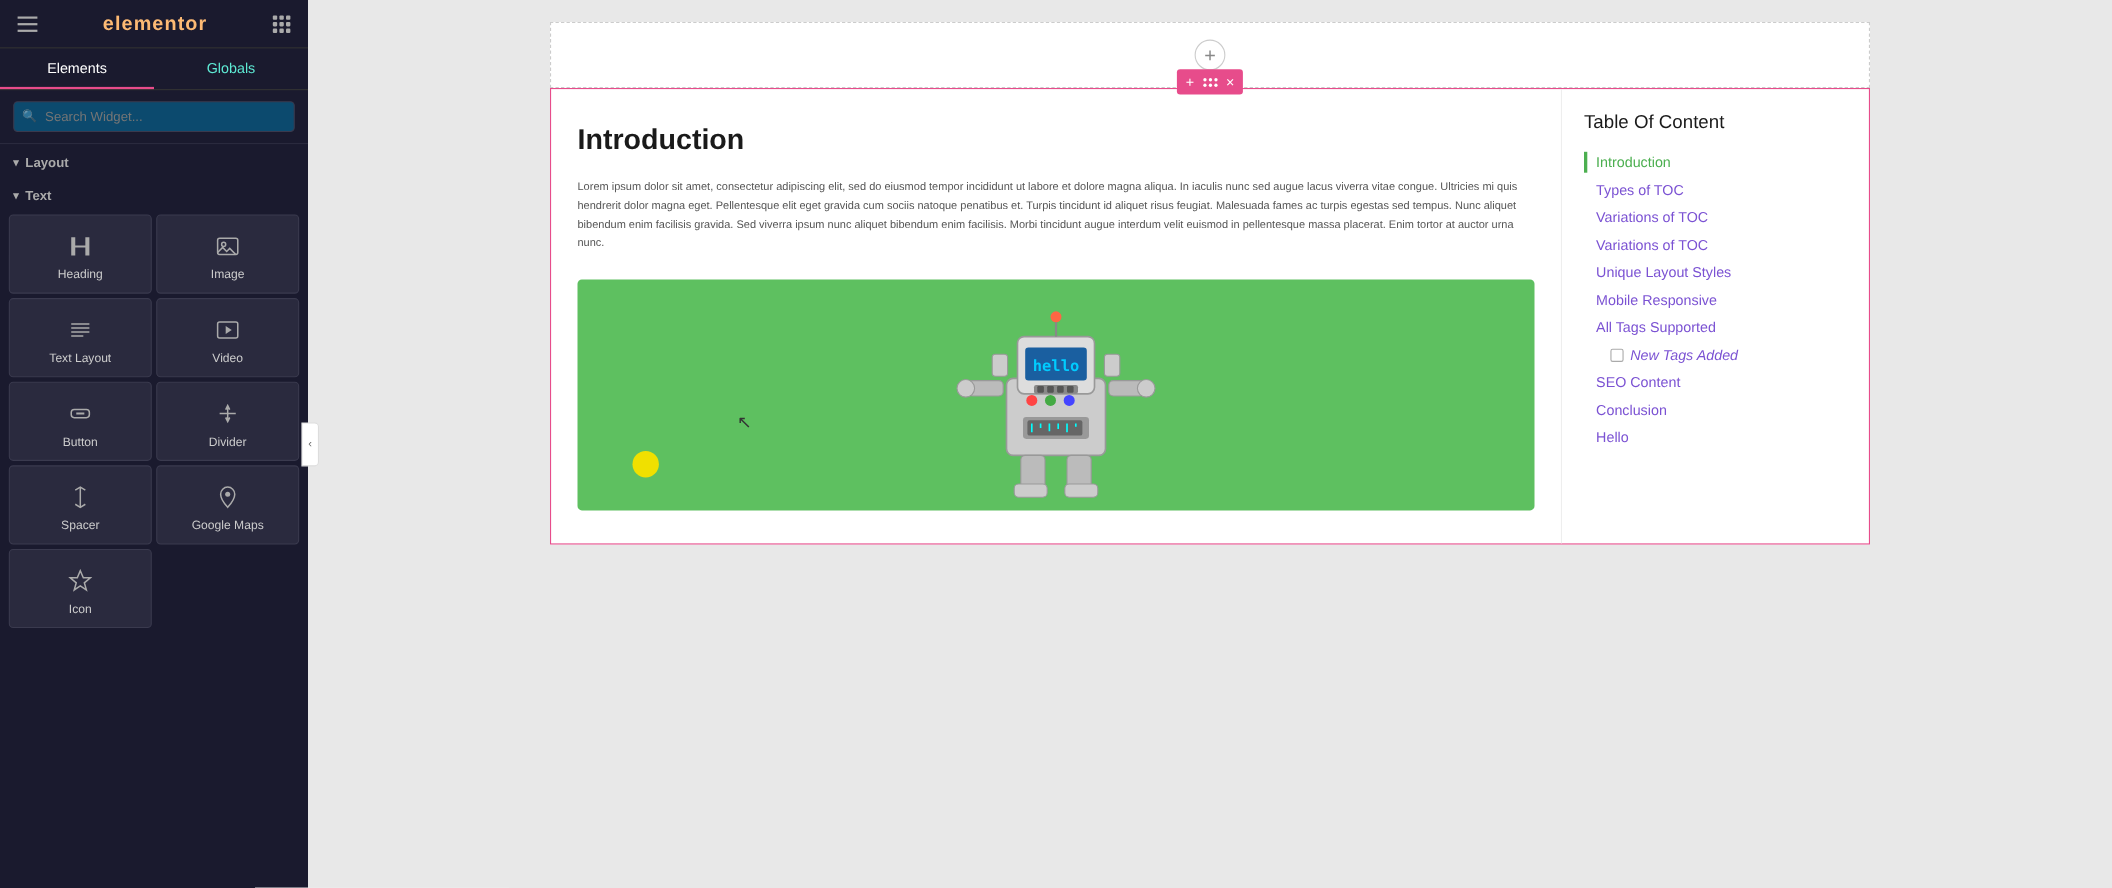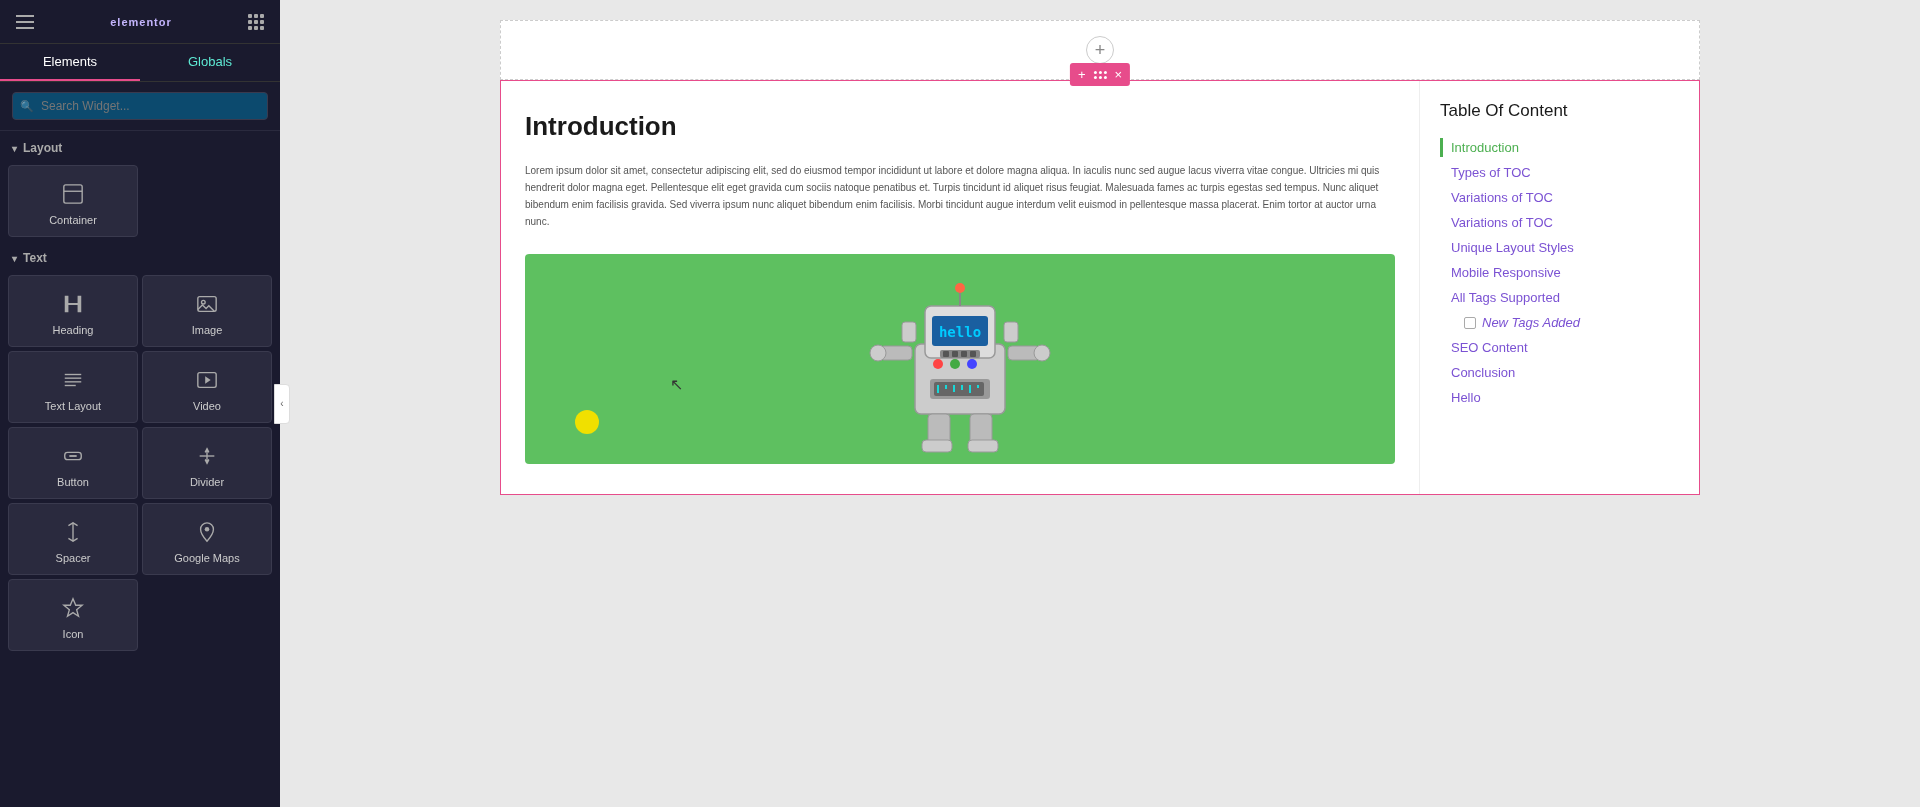--- a/index.html
+++ b/index.html
@@ -22,21 +22,21 @@
       align-items: center;
       justify-content: space-between;
       padding: 12px 16px;
       border-bottom: 1px solid #333;
       height: 44px;
     }
 
     .hamburger-icon { cursor: pointer; display: flex; flex-direction: column; gap: 4px; }
     .hamburger-icon span { display: block; width: 18px; height: 2px; background: #aaa; }
 
-    .sidebar-logo { font-size: 11px; font-weight: 700; color: #c4b5fd; letter-spacing: 1px; }
+    .sidebar-logo { font-size: 18px; font-weight: 700; color: #fdba74; letter-spacing: 1px; }
 
     .grid-icon { display: grid; grid-template-columns: 1fr 1fr 1fr; gap: 2px; width: 16px; cursor: pointer; }
     .grid-icon span { width: 4px; height: 4px; background: #aaa; border-radius: 1px; }
 
     
     #sidebar-tabs {
       display: flex;
       border-bottom: 1px solid #333;
     }
 
@@ -420,31 +420,20 @@
     <div class="search-wrapper">
       <input type="text" placeholder="Search Widget..." style="">
     </div>
   </div>
 
   <div id="widget-panel">
 
     <div class="section-header">
       <span class="chevron">▾</span>
       <span>Layout</span>
-    </div>
-    <div class="widget-grid">
-      <div class="widget-item">
-        <div class="widget-icon">
-          <svg viewBox="0 0 24 24">
-              <rect x="2" y="2" width="20" height="20" rx="2"></rect>
-              <line x1="2" y1="9" x2="22" y2="9"></line>
-            </svg>
-        </div>
-        <span class="widget-label">Container</span>
-      </div>
     </div>
 
     <div class="section-header">
       <span class="chevron">▾</span>
       <span>Text</span>
     </div>
     <div class="widget-grid">
 
       <div class="widget-item">
         <div class="widget-icon">

